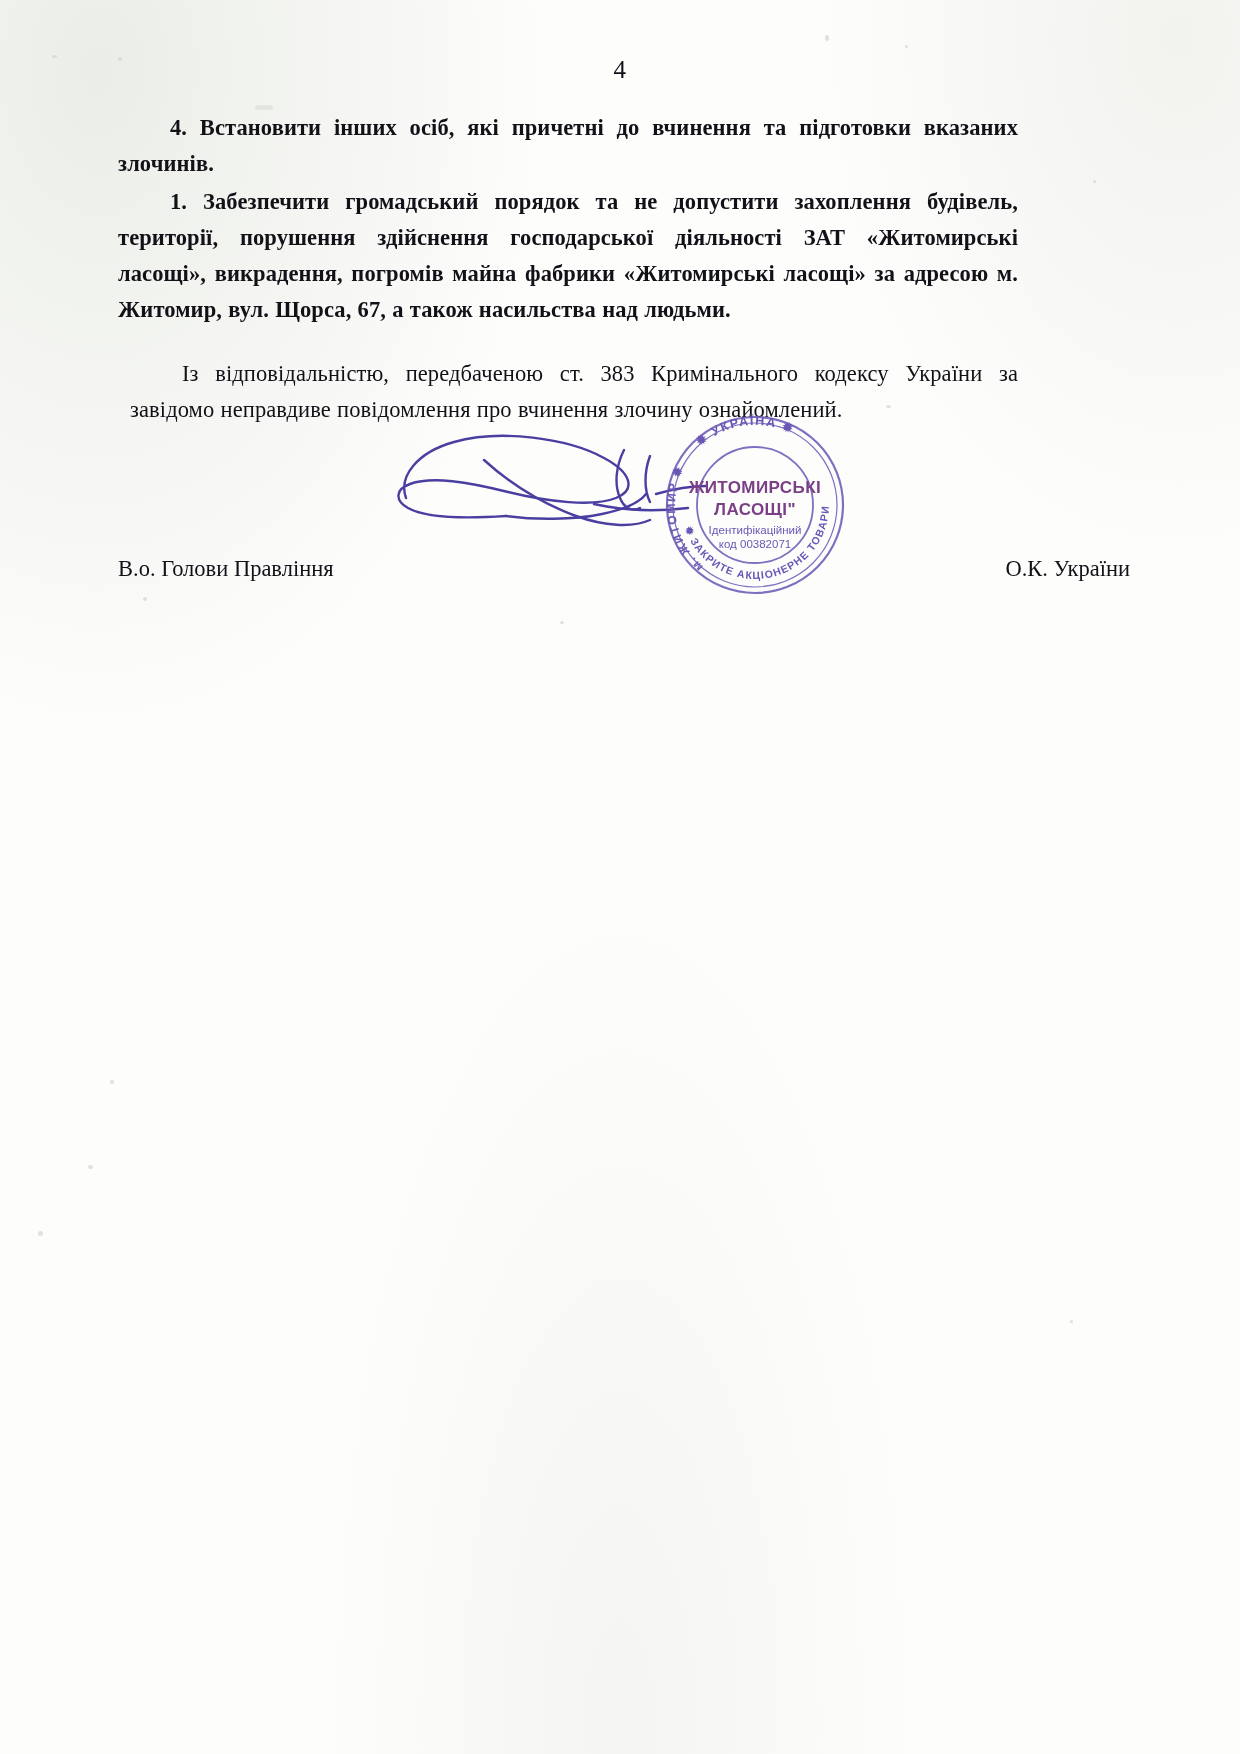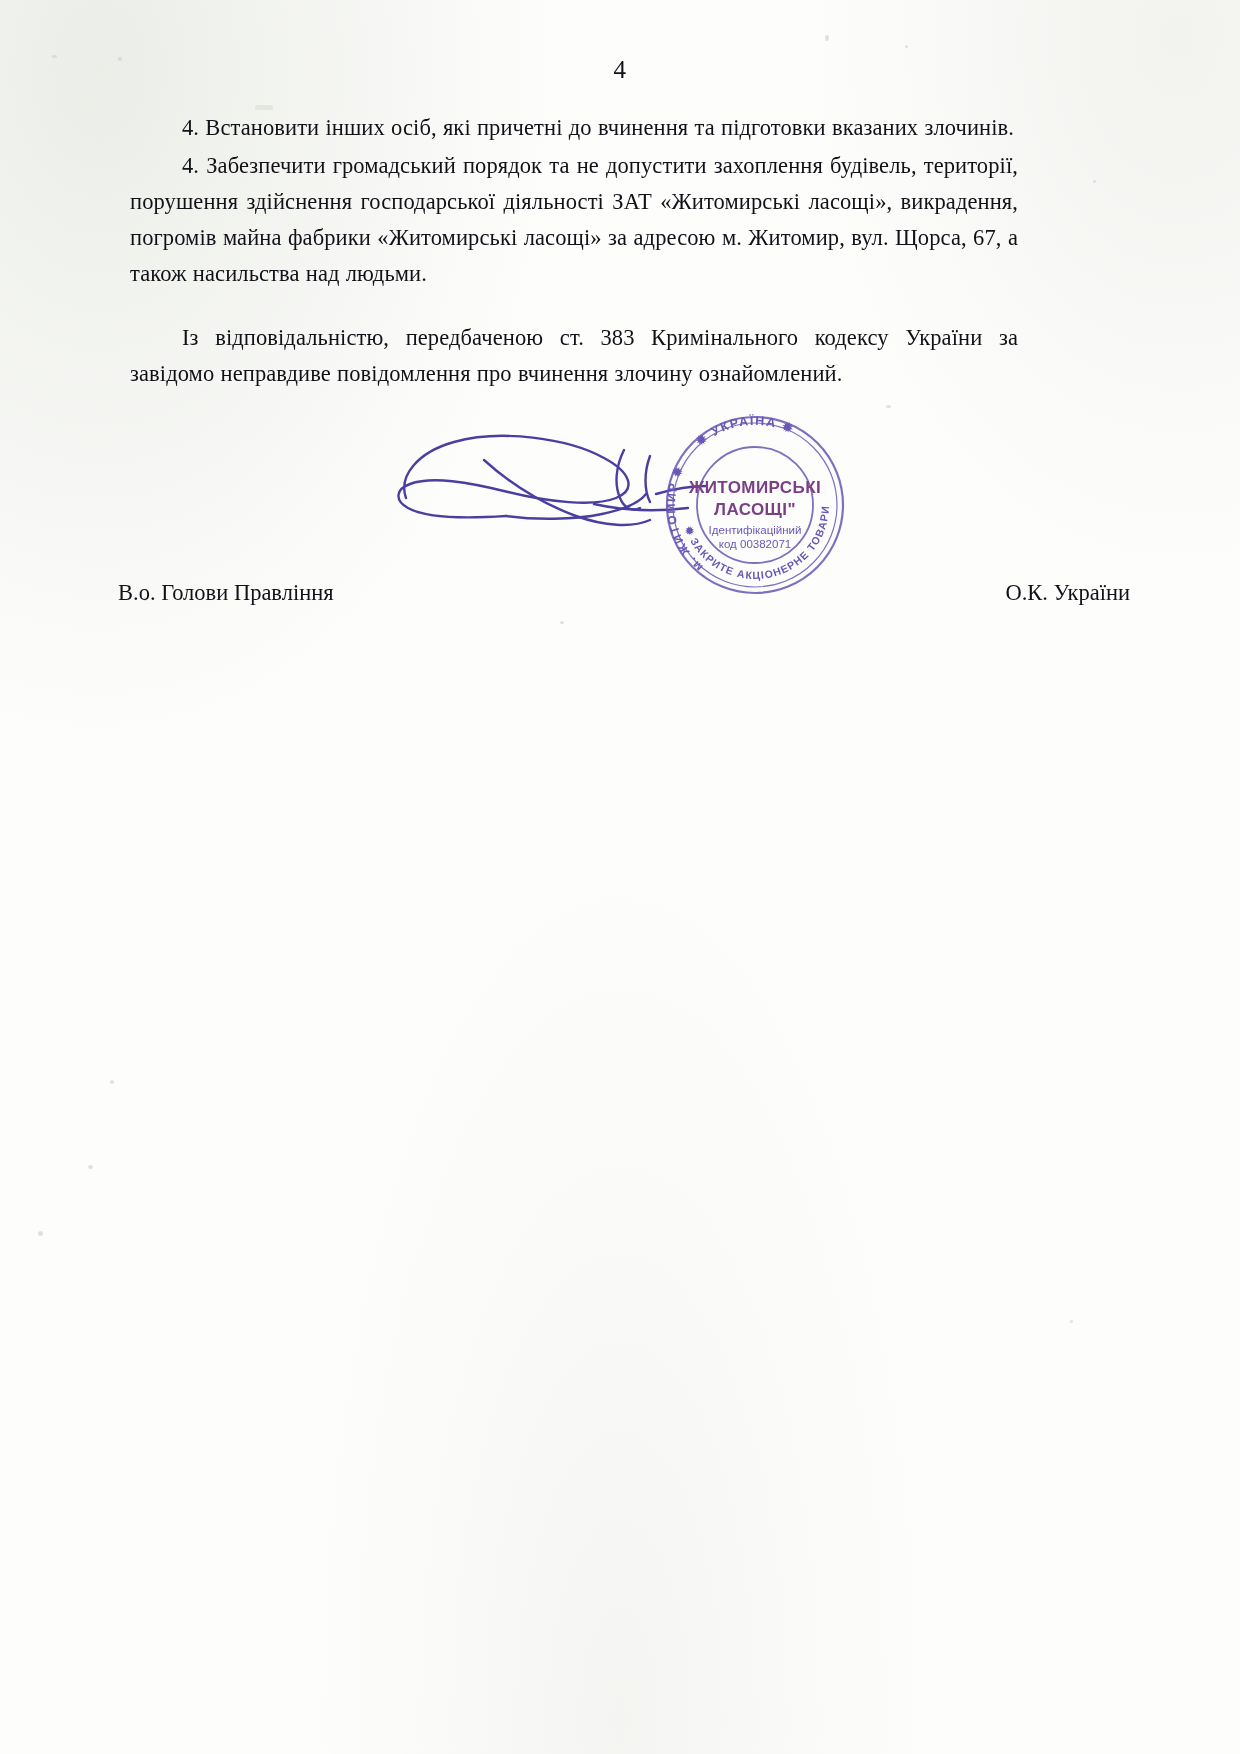--- a/index.html
+++ b/index.html
@@ -50,23 +50,22 @@
   p.para {
     margin: 0 0 2px 0;
     text-align: justify;
     text-justify: inter-word;
     font-size: 22.5px;
     line-height: 36px;
     text-indent: 52px;
     word-spacing: 0.5px;
   }
   p.bold {
-    font-weight: normal;
+    font-weight: bold;
     letter-spacing: 0.1px;
-    margin-left: 12px;
   }
   p.regular {
     font-weight: normal;
     letter-spacing: 0.1px;
     margin-left: 12px;
   }
   .gap {
     height: 26px;
   }
   .sig-row {
@@ -74,21 +73,20 @@
     left: 118px;
     top: 556px;
     width: 1012px;
     display: flex;
     justify-content: space-between;
     align-items: flex-end;
     font-size: 22.5px;
   }
   .sig-left, .sig-right {
     white-space: nowrap;
-    margin-top: 24px;
   }
   
   .signature {
     position: absolute;
     left: 388px;
     top: 420px;
     width: 330px;
     height: 130px;
     pointer-events: none;
   }
@@ -121,21 +119,21 @@
   <div class="speck" style="left:110px;top:1080px;width:4px;height:4px;"></div>
   <div class="speck" style="left:88px;top:1165px;width:5px;height:4px;"></div>
   <div class="speck" style="left:38px;top:1231px;width:5px;height:5px;"></div>
   <div class="speck" style="left:1070px;top:1320px;width:3px;height:3px;"></div>
   <div class="speck" style="left:255px;top:105px;width:18px;height:5px;opacity:.35;border-radius:3px;"></div>
 
   <div class="page-number">4</div>
 
   <div class="body-col">
     <p class="para bold">4. Встановити інших осіб, які причетні до вчинення та підготовки вказаних злочинів.</p>
-    <p class="para bold">4. Забезпечити громадський порядок та не допустити захоплення будівель, території, порушення здійснення господарської діяльності ЗАТ «Житомирські ласощі», викрадення, погромів майна фабрики «Житомирські ласощі» за адресою м. Житомир, вул. Щорса, 67, а також насильства над людьми.</p>
+    <p class="para bold">1. Забезпечити громадський порядок та не допустити захоплення будівель, території, порушення здійснення господарської діяльності ЗАТ «Житомирські ласощі», викрадення, погромів майна фабрики «Житомирські ласощі» за адресою м. Житомир, вул. Щорса, 67, а також насильства над людьми.</p>
     <div class="gap"></div>
     <p class="para regular">Із відповідальністю, передбаченою ст. 383 Кримінального кодексу України за завідомо неправдиве повідомлення про вчинення злочину ознайомлений.</p>
   </div>
 
   <div class="signature">
     <svg width="330" height="130" viewBox="0 0 330 130" fill="none">
       <g stroke="#4a3fa0" stroke-width="2.4" fill="none" stroke-linecap="round" stroke-linejoin="round">
         <path d="M18 78 C10 56, 30 32, 66 22 C112 9, 180 18, 216 38 C244 53, 248 70, 228 78 C206 87, 160 82, 120 72 C80 62, 44 56, 22 64 C8 69, 6 80, 20 88 C36 97, 74 99, 118 96"></path>
         <path d="M96 40 C118 60, 150 82, 188 96 C216 106, 244 108, 262 100"></path>
         <path d="M118 96 C146 100, 186 100, 214 94 C238 89, 252 82, 258 74"></path>

